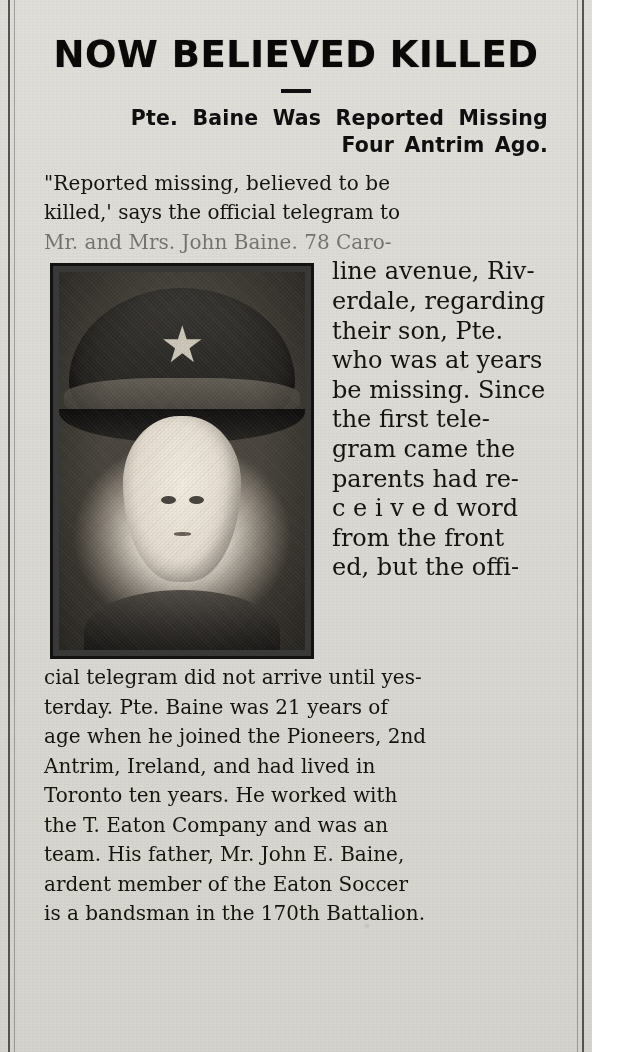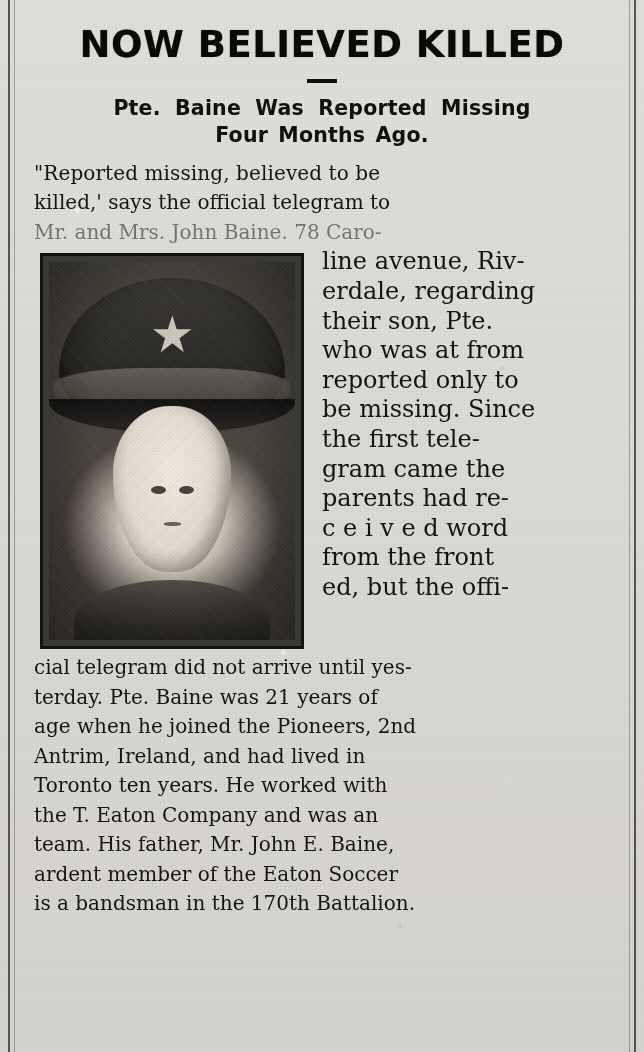--- a/index.html
+++ b/index.html
@@ -9,31 +9,31 @@
   }
   body {
     width: 644px;
     height: 1052px;
     overflow: hidden;
     font-family: "Liberation Serif", serif;
   }
 
   #clipping {
     position: relative;
-    width: 644px;
+    width: 592px;
     height: 1052px;
     background: #d8d6d1;
     background-image:
       radial-gradient(circle at 12% 20%, rgba(255,255,255,0.55) 0 2px, transparent 3px),
       radial-gradient(circle at 44% 62%, rgba(255,255,255,0.45) 0 2px, transparent 3px),
       radial-gradient(circle at 78% 35%, rgba(0,0,0,0.05) 0 2px, transparent 3px),
       radial-gradient(circle at 62% 88%, rgba(0,0,0,0.05) 0 2px, transparent 3px),
       linear-gradient(#dedcd7, #d3d1cb);
     box-sizing: border-box;
-    padding: 8px;
+    padding: 18px;
     filter: contrast(1.02);
   }
 
   
   #grain {
     position: absolute;
     inset: 0;
     pointer-events: none;
     opacity: 0.30;
     background-image:
@@ -85,21 +85,21 @@
     background: #111;
     margin: 14px auto 12px auto;
   }
 
   
   #subhead {
     font-family: "DejaVu Sans", sans-serif;
     font-weight: bold;
     font-size: 20.5px;
     line-height: 1.32;
-    text-align: center;
+    text-align: right;
     color: #111;
     margin: 0 0 10px 0;
   }
   #subhead .line1 {
     display: block;
     letter-spacing: 0.2px;
     word-spacing: 7px;
   }
   #subhead .line2 {
     display: block;
@@ -281,21 +281,21 @@
   <div class="col-rule right2"></div>
 
   <div id="content">
 
     <h1 id="headline">NOW BELIEVED KILLED</h1>
 
     <div id="rule-under-headline"></div>
 
     <h2 id="subhead">
       <span class="line1">Pte. Baine Was Reported Missing</span>
-      <span class="line2">Four Months Ago.</span>
+      <span class="line2">Four Antrim Ago.</span>
     </h2>
 
     <div id="lede" class="body-text">
       <span class="l l1">"Reported missing, believed to be</span>
       <span class="l">killed,' says the official telegram to</span>
       <span class="l fade">Mr. and Mrs. John Baine. 78 Caro-</span>
     </div>
 
     <div id="photo-block">
       <div id="photo-frame">
@@ -313,22 +313,21 @@
           <div id="photo-vignette"></div>
           <div id="photo-noise"></div>
         </div>
       </div>
     </div>
 
     <div id="wrap-col">
       <span class="l">line avenue, Riv-</span>
       <span class="l">erdale, regarding</span>
       <span class="l">their son, Pte.</span>
-      <span class="l">who was at from</span>
-      <span class="l">reported only to</span>
+      <span class="l">who was at years</span>
       <span class="l">be missing. Since</span>
       <span class="l">the first tele-</span>
       <span class="l">gram came the</span>
       <span class="l">parents had re-</span>
       <span class="l">c e i v e d   word</span>
       <span class="l">from the front</span>
       <span class="l">ed, but the offi-</span>
     </div>
 
     <div id="tail" class="body-text">

